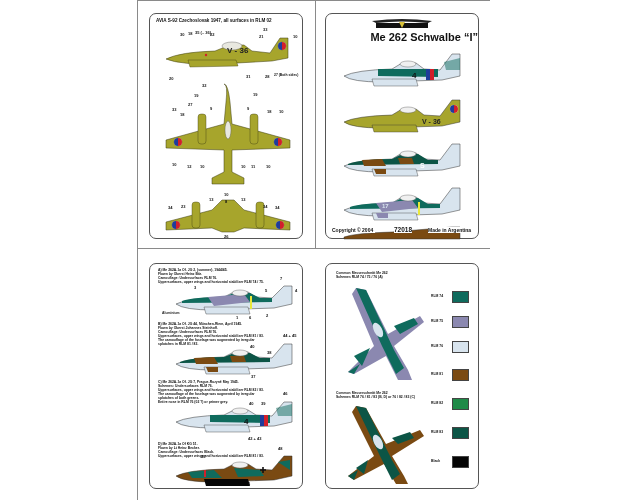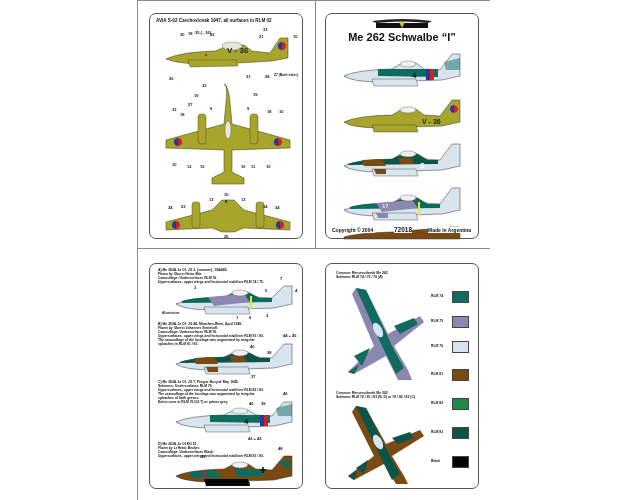--- a/index.html
+++ b/index.html
@@ -112,21 +112,21 @@
     <div class="num" style="left:125px;top:191px;">34</div>
     <div class="num" style="left:74px;top:220px;">26</div>
   </div>
 
   <div class="panel" style="left:188px;top:13px;width:154px;height:226px;">
     <svg style="left:46px;top:5px;" width="60" height="10" viewBox="0 0 60 10">
       <path d="M0 2 Q30 -2 60 2 L56 4 Q30 1 4 4 Z" fill="#222"></path>
       <rect x="4" y="4" width="52" height="5" fill="#111"></rect>
       <path d="M27 3 L33 3 L30 9 Z" fill="#d9c23a"></path>
     </svg>
-    <div class="title abs" style="left:0;right:0;top:17px;">Me 262 Schwalbe “I”</div>
+    <div class="title abs" style="left:0;right:0;top:17px;text-align:right;">Me 262 Schwalbe “I”</div>
 
     <svg style="left:16px;top:40px;" width="124" height="42" viewBox="0 0 124 42">
       <path d="M2 22 Q14 16 50 15 L60 9 L74 9 L82 15 L98 16 L110 0 L118 0 L118 22 L100 26 L40 28 Q10 28 2 22 Z" fill="#d8e4ee" stroke="#333" stroke-width="0.5"></path>
       <path d="M36 15 L96 15 L96 23 L36 22 Z" fill="#0f6b5d"></path>
       <rect x="84" y="15" width="4" height="11" fill="#1f3c9a"></rect>
         <rect x="88" y="15" width="4" height="11" fill="#d21f2a"></rect>
       <path d="M102 8 L118 4 L118 16 L104 16 Z" fill="#0f6b5d" opacity=".5"></path>
       <path d="M30 25 L74 25 L76 32 L32 32 Z" fill="#d8e4ee" stroke="#333" stroke-width="0.4"></path>
       <ellipse cx="66" cy="10" rx="8" ry="3" fill="#f0f0f0" stroke="#555" stroke-width="0.4"></ellipse>
       <text x="70" y="24" font-size="8" font-weight="bold" font-family="Liberation Sans, sans-serif" fill="#111">4</text>

